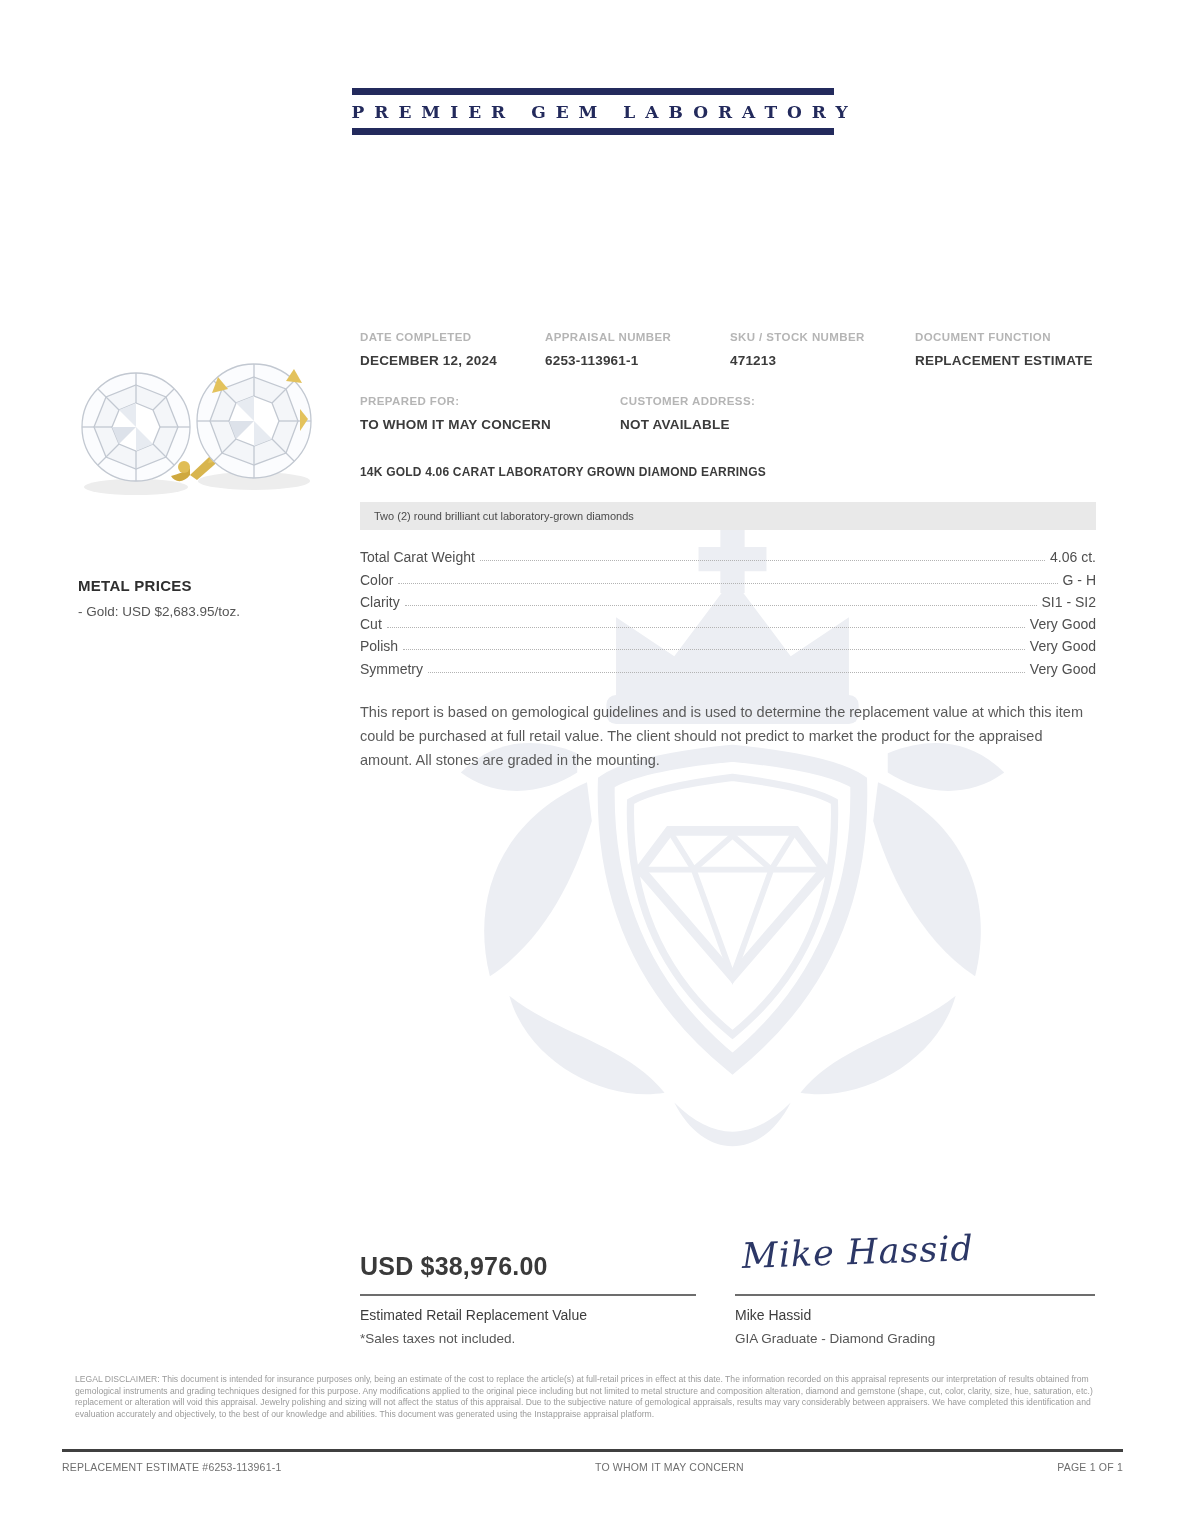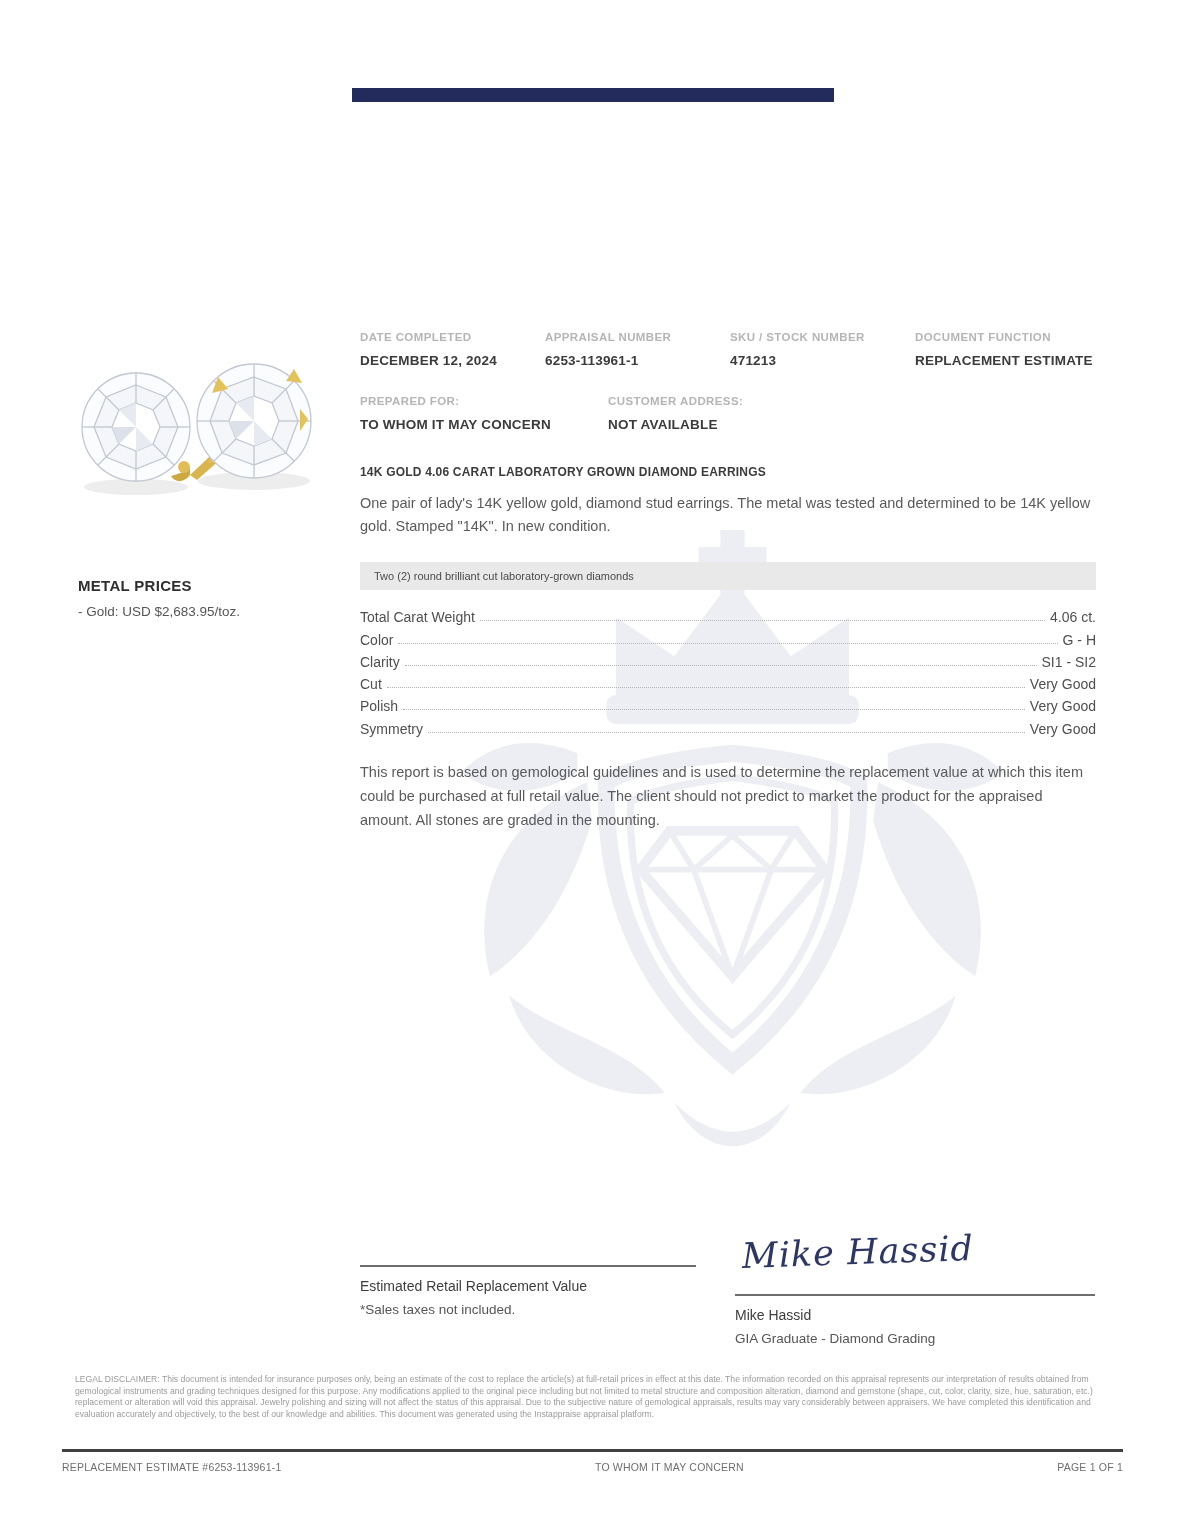--- a/index.html
+++ b/index.html
@@ -18,21 +18,21 @@
 
   
   .product-photo { position:absolute; left:72px; top:315px; width:245px; height:215px; z-index:2; }
   .metal-prices { position:absolute; left:78px; top:577px; width:270px; z-index:2; }
   .metal-heading { font-size:15px; font-weight:700; color:#2f2f2f; letter-spacing:.3px; }
   .metal-item { margin-top:10px; font-size:13.5px; color:#555; }
 
   
   .right-col { position:absolute; left:360px; top:331px; width:736px; z-index:2; }
   .meta-grid { display:grid; grid-template-columns:185px 185px 185px 181px; }
-  .meta-grid-2 { margin-top:27px; display:grid; grid-template-columns:248px 1fr; }
+  .meta-grid-2 { margin-top:27px; display:grid; grid-template-columns:248px 1fr;gap:12px; }
   .meta-label { font-size:11.5px; color:#b5b5b5; font-weight:700; letter-spacing:.4px; }
   .meta-value { margin-top:10px; font-size:13.5px; font-weight:700; color:#3b3b3b; letter-spacing:.2px; }
   .title { margin-top:33px; font-size:12px; font-weight:700; color:#3b3b3b; letter-spacing:.2px; }
   .description { margin-top:13px; font-size:14.5px; color:#5a5a5a; line-height:1.62; }
   .section-bar { margin-top:23px; background:#e9e9e9; padding:8px 14px; font-size:11px; color:#4c4c4c; }
   .spec-table { margin-top:13px; }
   .spec-row { display:flex; align-items:flex-end; height:22.3px; font-size:14px; color:#4f4f4f; }
   .spec-leader { flex:1; border-bottom:1.5px dotted #b3b3b3; margin:0 5px 4px; }
   .report-note { margin-top:23px; font-size:14.5px; color:#5a5a5a; line-height:1.66; }
 
@@ -80,20 +80,21 @@
 </svg>
 
 <div id="page">
 
   <svg class="watermark" viewBox="0 0 120 135">
     <use href="#crest"></use>
   </svg>
 
   <div class="logo-block">
     <div class="logo-bar first"></div>
+    <div class="logo-name">PREMIER GEM LABORATORY</div>
     <div class="logo-bar"></div>
   </div>
 
   <svg class="product-photo" viewBox="0 0 245 215">
     <ellipse cx="64" cy="172" rx="52" ry="8" fill="#ededed"></ellipse>
     <ellipse cx="182" cy="166" rx="56" ry="9" fill="#ededed"></ellipse>
 
     <path d="M152 128 L118 160 L125 165 L158 136 Z" fill="#d8b54e"></path>
     <path d="M118 160 C112 168 103 168 99 161 C106 159 112 157 118 153 Z" fill="#cfa93f"></path>
     <path d="M148 116 L136 148 L172 142 Z" fill="#e3c25c"></path>
@@ -169,21 +170,20 @@
         <div class="meta-label">PREPARED FOR:</div>
         <div class="meta-value">TO WHOM IT MAY CONCERN</div>
       </div>
       <div>
         <div class="meta-label">CUSTOMER ADDRESS:</div>
         <div class="meta-value">NOT AVAILABLE</div>
       </div>
     </div>
 
     <div class="title">14K GOLD 4.06 CARAT LABORATORY GROWN DIAMOND EARRINGS</div>
-    <div class="description">One pair of lady's 14K yellow gold, diamond stud earrings. The metal was tested and determined to be 14K yellow gold. Stamped "14K". In new condition.</div>
 
     <div class="section-bar">Two (2) round brilliant cut laboratory-grown diamonds</div>
 
     <div class="spec-table">
       <div class="spec-row">
         <span class="spec-label">Total Carat Weight</span>
         <span class="spec-leader"></span>
         <span class="spec-value">4.06 ct.</span>
       </div>
       <div class="spec-row">
@@ -210,20 +210,21 @@
         <span class="spec-label">Symmetry</span>
         <span class="spec-leader"></span>
         <span class="spec-value">Very Good</span>
       </div>
     </div>
 
     <div class="report-note">This report is based on gemological guidelines and is used to determine the replacement value at which this item could be purchased at full retail value. The client should not predict to market the product for the appraised amount. All stones are graded in the mounting.</div>
   </div>
 
   <div class="valuation">
+    <div class="valuation-amount">USD $38,976.00</div>
     <hr class="rule">
     <div class="block-label">Estimated Retail Replacement Value</div>
     <div class="block-note">*Sales taxes not included.</div>
   </div>
 
   <div class="signature-block">
     <span class="signature-script">Mike Hassid</span>
     <hr class="rule">
     <div class="block-label">Mike Hassid</div>
     <div class="block-note">GIA Graduate - Diamond Grading</div>

